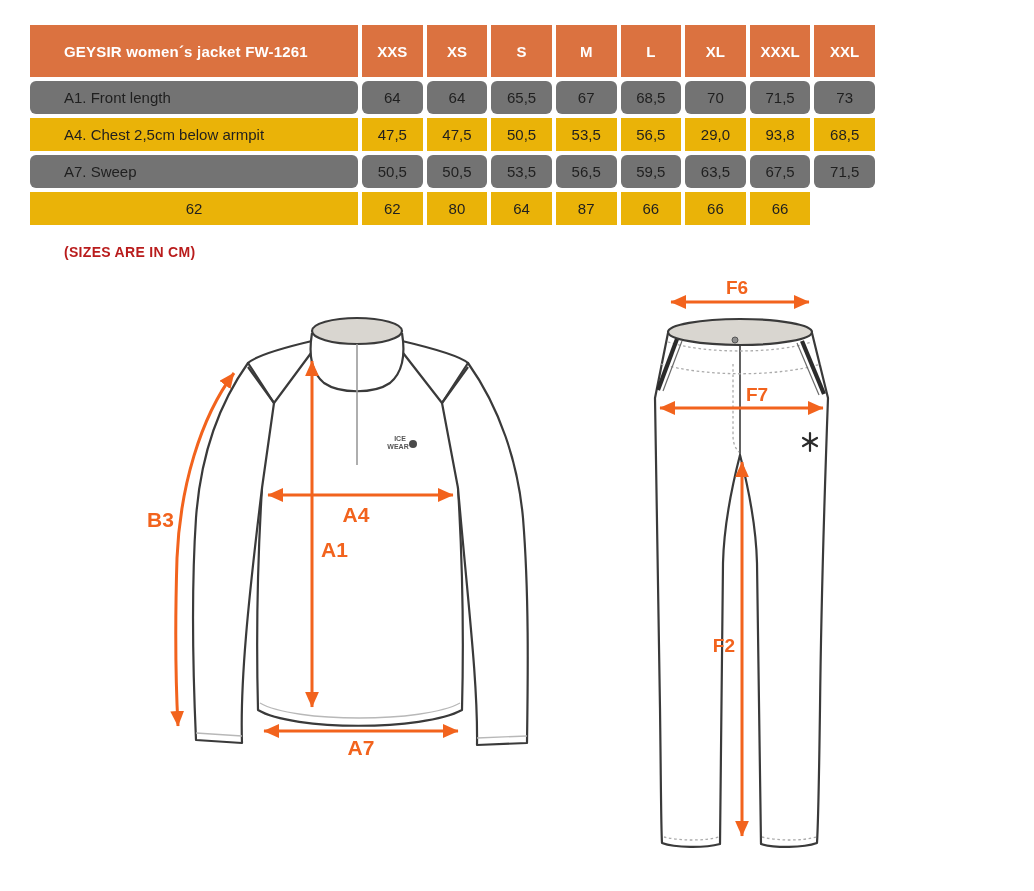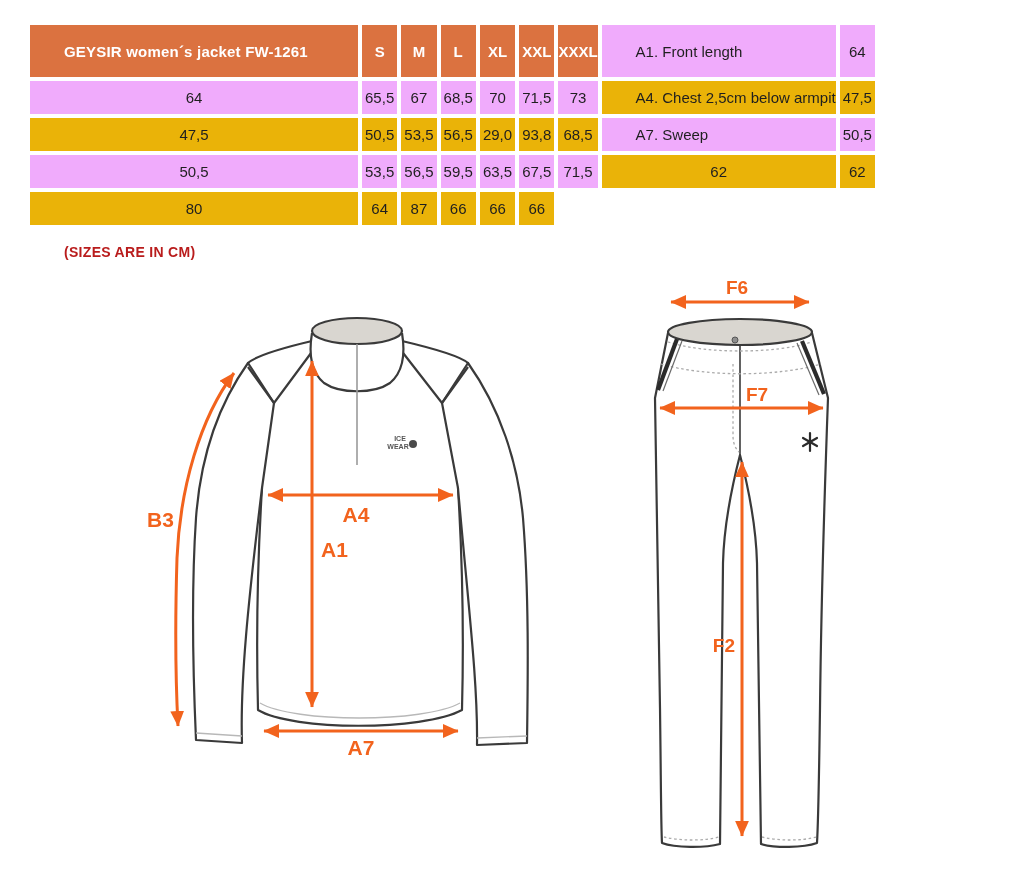--- a/index.html
+++ b/index.html
@@ -9,21 +9,21 @@
 
   
   .size-table{position:absolute;left:30px;top:25px;width:845px;
     display:grid;grid-template-columns:328px repeat(8,1fr);
     grid-template-rows:52px repeat(4,33px);gap:4px;}
   .cell{display:flex;align-items:center;justify-content:center;
     font-size:15px;color:#1f1f1f;white-space:nowrap;}
   .hd{background:#DB7240;color:#ffffff;font-weight:bold;font-size:15px;}
   .hd-title{justify-content:flex-start;padding-left:34px;letter-spacing:.2px;}
   .lbl{justify-content:flex-start;padding-left:34px;}
-  .dark{background:#f0abfc;}
+  .dark{background:#737373;border-radius:6px;}
   .light{background:#eab308;}
 
   
   .note{position:absolute;left:64px;top:244px;color:#b91c1c;
     font-size:14px;font-weight:bold;letter-spacing:.3px;}
 
   
   .jacket-svg{position:absolute;left:128px;top:293px;}
   .pants-svg{position:absolute;left:635px;top:278px;}
   svg text.meas{fill:#F2631D;font-weight:bold;
@@ -32,26 +32,28 @@
     font-family:"Liberation Sans",sans-serif;}
 </style>
 </head>
 <body>
 
 <div class="page">
 
   <div class="size-table">
 
     <div class="cell hd hd-title">GEYSIR women´s jacket FW-1261</div>
+    <div class="cell hd">XXS</div>
+    <div class="cell hd">XS</div>
     <div class="cell hd">S</div>
     <div class="cell hd">M</div>
     <div class="cell hd">L</div>
     <div class="cell hd">XL</div>
+    <div class="cell hd">XXXL</div>
     <div class="cell hd">XXL</div>
-    <div class="cell hd">XXXL</div>
 
     <div class="cell lbl dark">A1. Front length</div>
     <div class="cell dark">64</div>
     <div class="cell dark">64</div>
     <div class="cell dark">65,5</div>
     <div class="cell dark">67</div>
     <div class="cell dark">68,5</div>
     <div class="cell dark">70</div>
     <div class="cell dark">71,5</div>
     <div class="cell dark">73</div>

